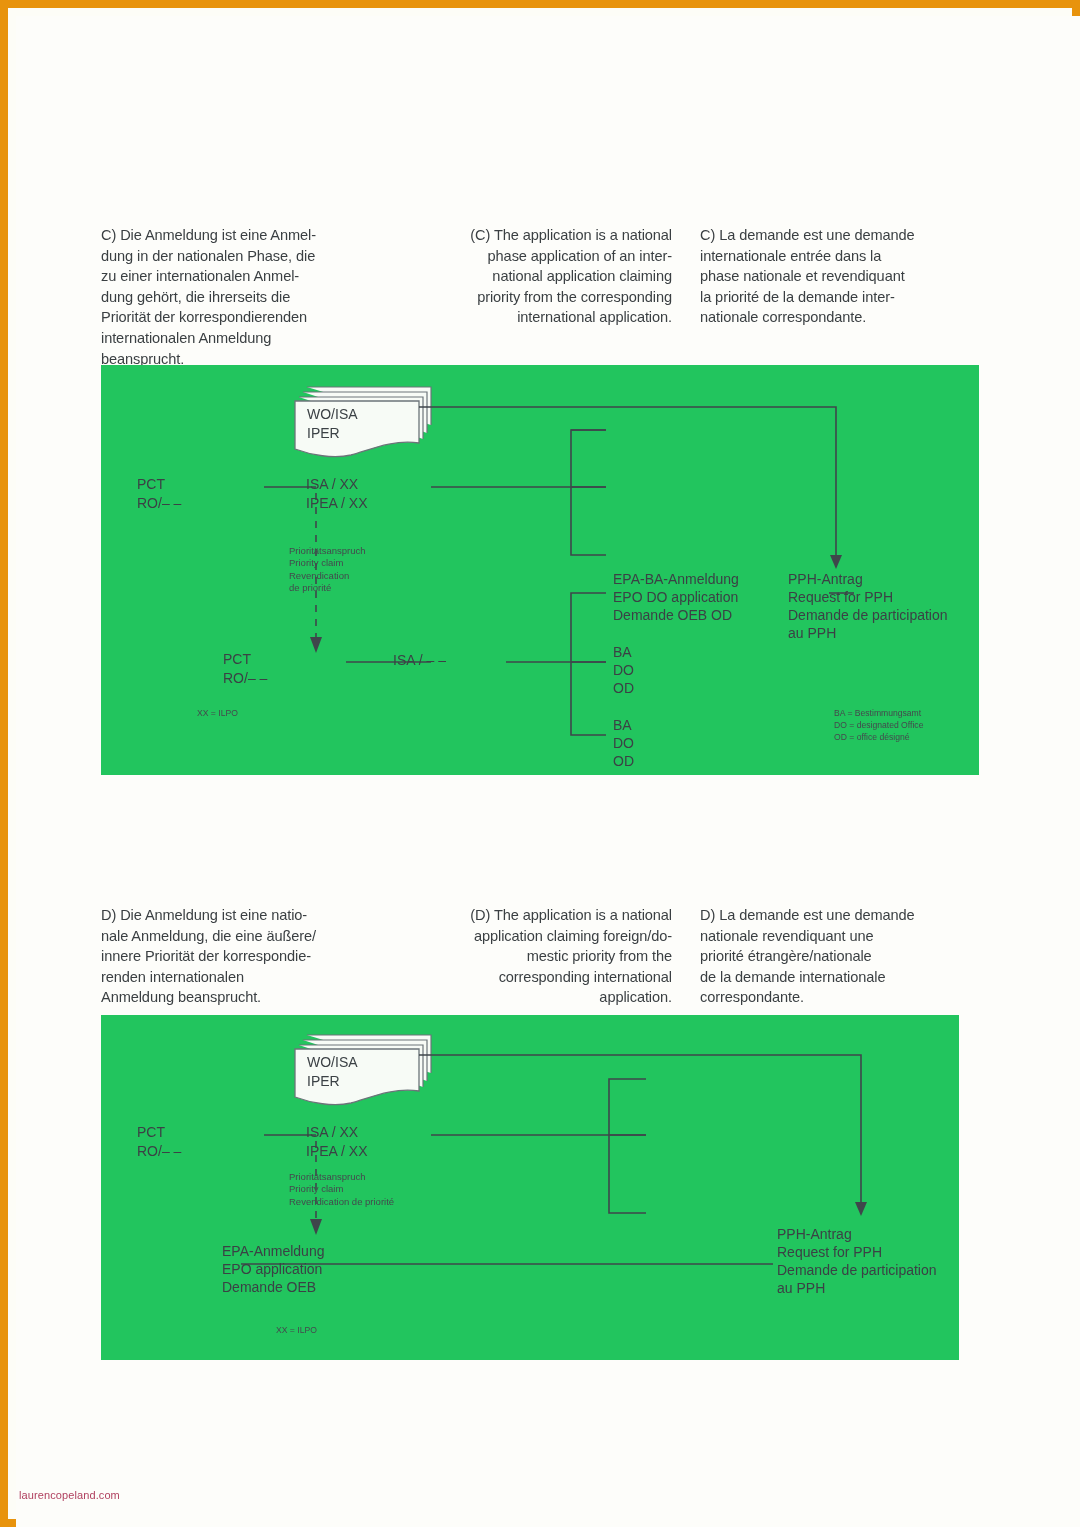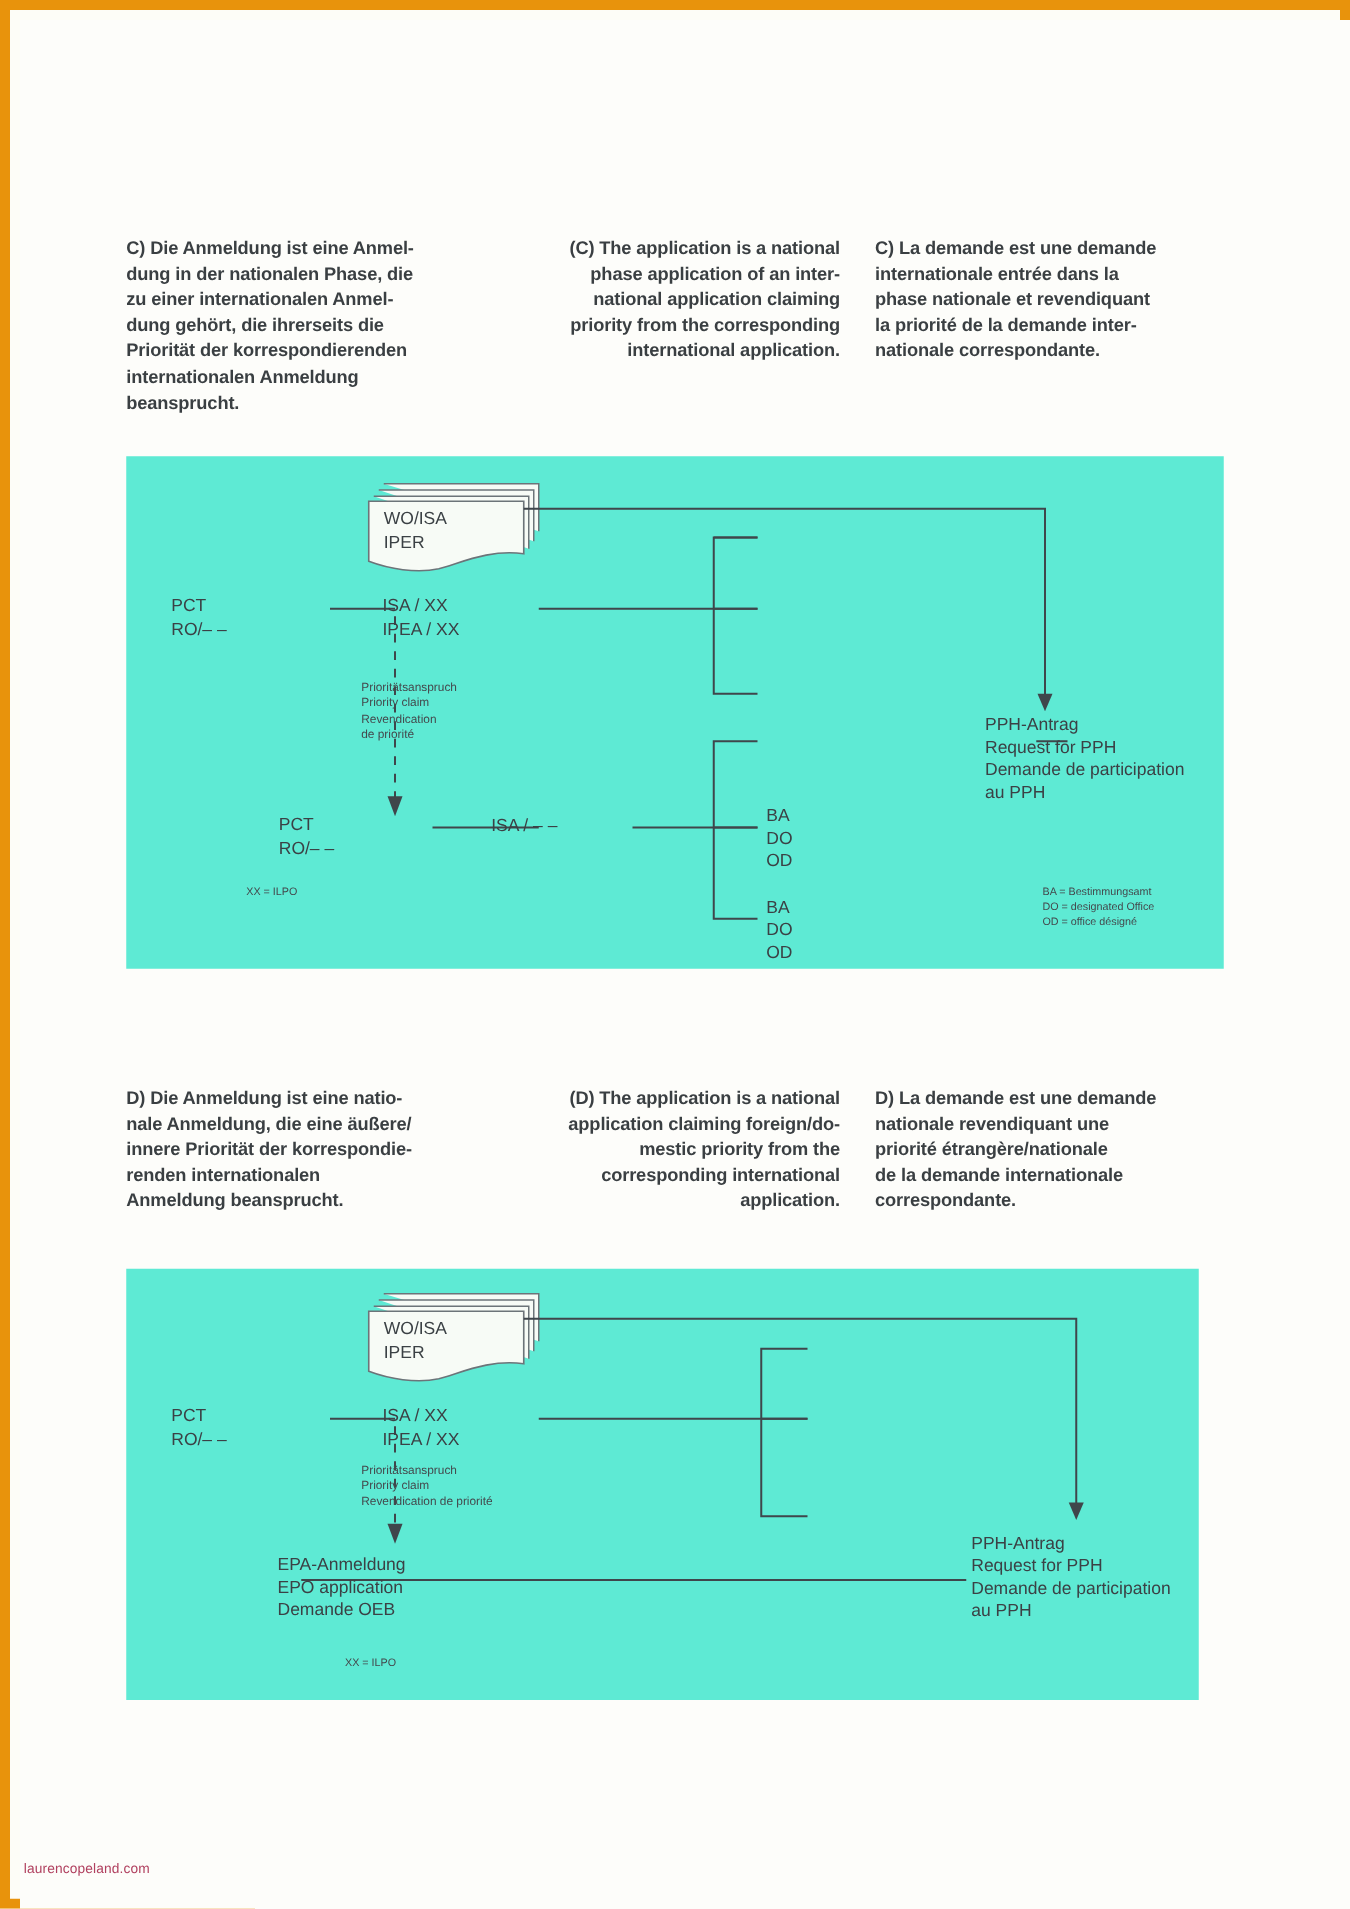--- a/index.html
+++ b/index.html
@@ -26,41 +26,42 @@
   #page-inner {
     position: absolute;
     left: 8px; top: 8px;
     width: 1064px; height: 1511px;
     background: #fdfdfa;
   }
 
   
   .txt-col {
     position: absolute;
-    font-weight: bold;
+    font-weight: normal;
     font-size: 14.6px;
     line-height: 20.6px;
     color: #3a3f42;
     letter-spacing: -0.1px;
+    margin-top: 36px;
   }
   .txt-col.c1 { left: 101px; width: 286px; }
   .txt-col.c2 { left: 400px; width: 272px; text-align: right; }
   .txt-col.c3 { left: 700px; width: 280px; }
 
   #block-c-de { top: 189px; }
   #block-c-en { top: 189px; }
   #block-c-fr { top: 189px; }
   #block-d-de { top: 869px; }
   #block-d-en { top: 869px; }
   #block-d-fr { top: 869px; }
 
   
   .diagram {
     position: absolute;
-    background: #5eead4;
+    background: #22c55e;
   }
   #diagram-c { left: 101px; top: 365px; width: 878px; height: 410px; }
   #diagram-d { left: 101px; top: 1015px; width: 858px; height: 345px; }
 
   .diagram svg { display: block; }
 
   .dlabel {
     position: absolute;
     font-size: 14px;
     line-height: 17.4px;
@@ -164,20 +165,23 @@
   <div class="dlabel small" style="left:188px; top:180px; white-space:pre-line;">Prioritätsanspruch
 Priority claim
 Revendication
 de priorité</div>
 
   <div class="dlabel" style="left:122px; top:285px; white-space:pre-line; line-height:19px;">PCT
 RO/– –</div>
 
   <div class="dlabel" style="left:292px; top:287px;">ISA / – –</div>
 
+  <div class="dlabel" style="left:512px; top:205px; white-space:pre-line; line-height:18px;">EPA-BA-Anmeldung
+EPO DO application
+Demande OEB OD</div>
 
   <div class="dlabel" style="left:687px; top:205px; white-space:pre-line; line-height:18px;">PPH-Antrag
 Request for PPH
 Demande de participation
 au PPH</div>
 
   <div class="dlabel" style="left:512px; top:278px; white-space:pre-line; line-height:18px;">BA
 DO
 OD</div>
 

